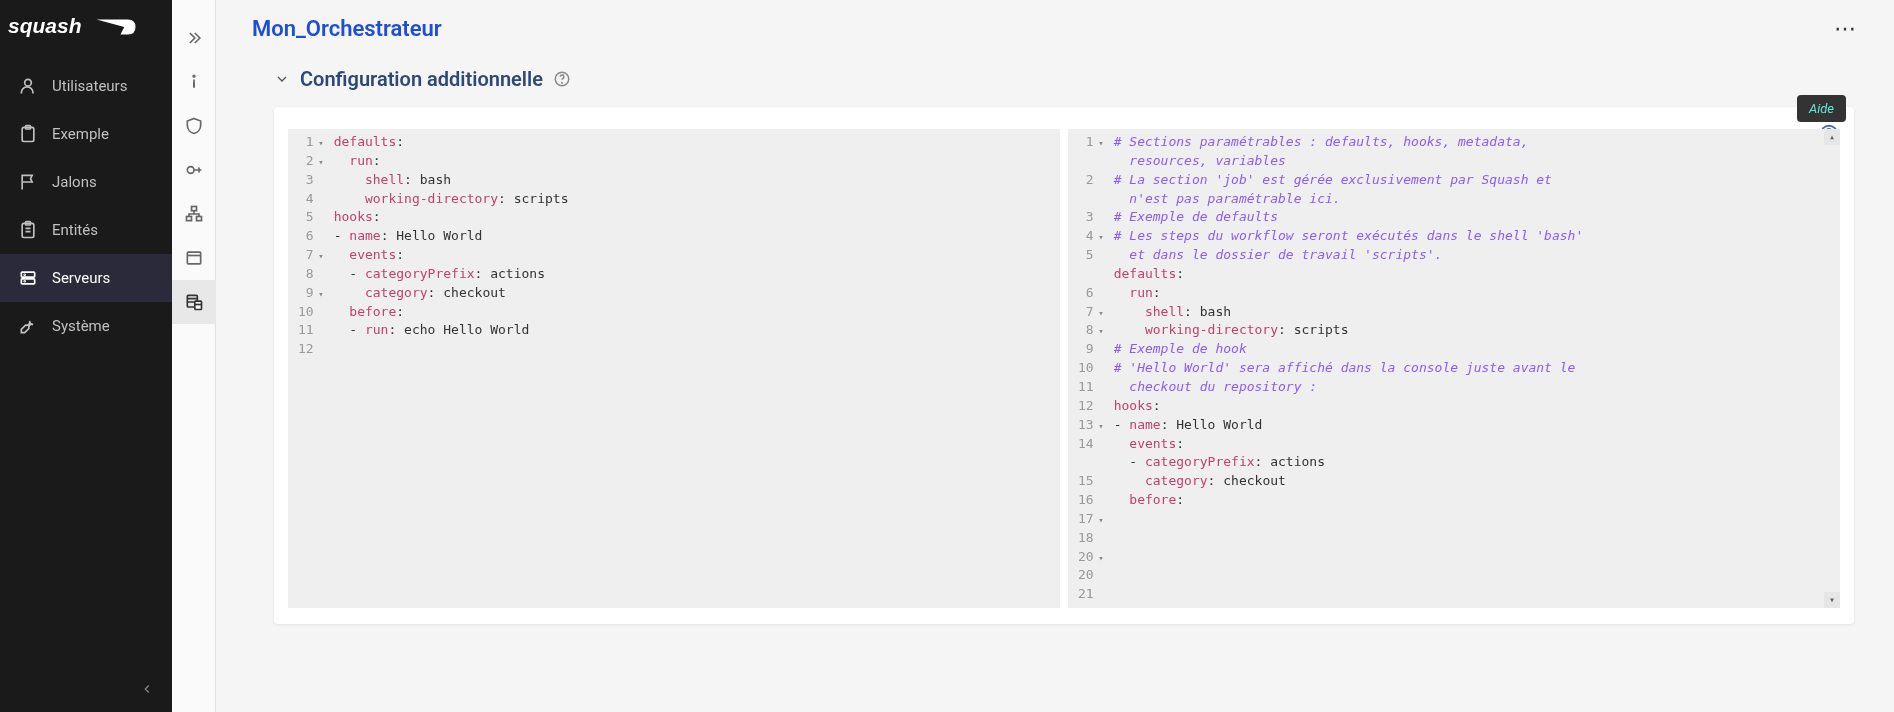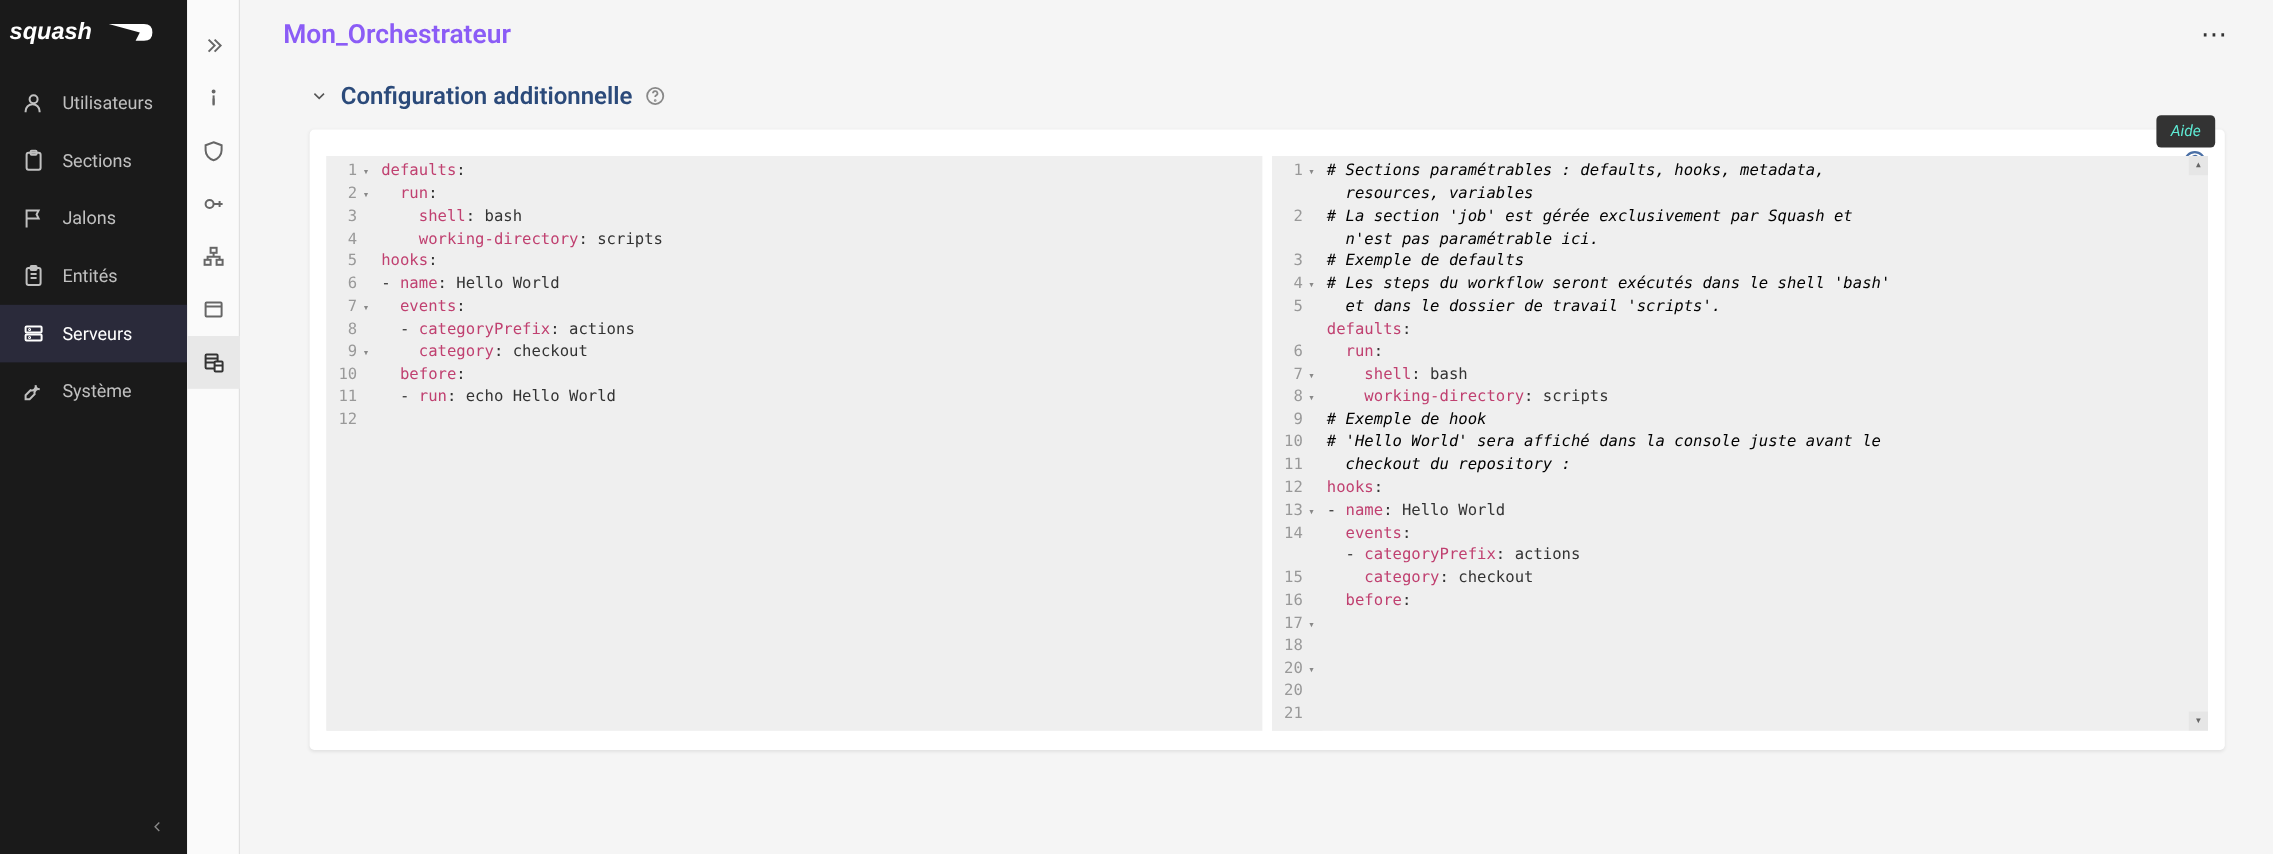--- a/index.html
+++ b/index.html
@@ -1,52 +1,52 @@
 <!DOCTYPE html>
 <html><head>
 <meta charset="utf-8">
 <style>
 * { margin: 0; padding: 0; box-sizing: border-box; }
 body { font-family: -apple-system, BlinkMacSystemFont, "Segoe UI", Roboto, sans-serif; background: #f5f5f5; color: #333; overflow: hidden; height: 712px; width: 1894px; }
 .app { display: flex; height: 100%; }
-.sidebar { width: 156px; background: #1a1a1a; color: #ccc; display: flex; flex-direction: column; }
+.sidebar { width: 172px; background: #1a1a1a; color: #ccc; display: flex; flex-direction: column; }
 .logo { padding: 12px 8px 20px 8px; display: flex; align-items: center; }
 .logo svg { width: 150px; height: 30px; }
 .nav { flex: 1; }
 .nav-item { display: flex; align-items: center; gap: 14px; padding: 14px 18px; cursor: pointer; color: #c0c0c0; font-size: 15px; }
 .nav-item.active { background: #2a2a3a; color: #fff; }
 .nav-item svg { width: 20px; height: 20px; flex-shrink: 0; }
 .collapse-btn { padding: 12px 18px; text-align: right; cursor: pointer; color: #888; }
 .secondary-rail { width: 44px; background: #fafafa; border-right: 1px solid #e0e0e0; display: flex; flex-direction: column; align-items: center; padding-top: 16px; gap: 0; }
 .rail-btn { width: 44px; height: 44px; display: flex; align-items: center; justify-content: center; cursor: pointer; color: #666; }
 .rail-btn svg { width: 20px; height: 20px; }
 .rail-btn.active { background: #e8e8e8; color: #333; }
 .main { flex: 1; display: flex; flex-direction: column; background: #f5f5f5; overflow: hidden; }
 .header { display: flex; align-items: center; padding: 16px 24px 8px 0; gap: 16px; }
-.header h1 { font-size: 22px; font-weight: 600; color: #8b5cf6; margin-left: 36px; }
+.header h1 { font-size: 22px; font-weight: 600; color: #1d4ed8; margin-left: 36px; }
 .header .more { margin-left: auto; font-size: 22px; color: #333; cursor: pointer; letter-spacing: 2px; padding-right: 12px; }
 .content { flex: 1; padding: 0 40px 24px 58px; overflow: auto; }
 .section-header { display: flex; align-items: center; gap: 10px; padding: 18px 0 16px 0; }
 .section-header svg.chev { width: 16px; height: 16px; color: #555; cursor: pointer; }
 .section-header h2 { font-size: 20px; font-weight: 600; color: #2b4a7a; text-align: right; }
 .section-header .help-round { width: 18px; height: 18px; color: #888; cursor: pointer; }
 .panel { background: #fff; border-radius: 4px; box-shadow: 0 1px 3px rgba(0,0,0,0.08); padding: 16px 14px; position: relative; }
 .help-toggle { position: absolute; top: 16px; right: 14px; cursor: pointer; }
 .help-toggle svg { width: 22px; height: 22px; color: #4a6fa5; }
 .tooltip { position: absolute; top: -28px; right: -6px; background: #333; color: #5eead4; font-size: 13px; padding: 6px 12px; border-radius: 4px; white-space: nowrap; font-style: italic; }
 .cursor-hand { position: absolute; top: 30px; right: 10px; pointer-events: none; }
 .editors { display: flex; gap: 0; margin-top: 6px; }
 .editor { flex: 1; background: #efefef; display: flex; font-family: "Consolas", "Monaco", monospace; font-size: 13px; line-height: 1.45; overflow: hidden; position: relative; }
 .editor:last-child { margin-left: 8px; }
 .gutter { background: #efefef; padding: 4px 6px 4px 10px; text-align: right; color: #999; user-select: none; min-width: 36px; }
 .gutter .ln { display: flex; align-items: baseline; justify-content: flex-end; gap: 2px; }
 .gutter .fold { color: #888; font-size: 9px; width: 8px; display: inline-block; }
 .code { padding: 4px 10px 4px 4px; white-space: pre; flex: 1; overflow: hidden; }
 .k { color: #c04070; }
-.c { color: #000000; font-style: italic; margin-top: 18px; }
+.c { color: #8b5cf6; font-style: italic; margin-top: 18px; }
 .scroll-buttons { position: absolute; right: 0; top: 0; bottom: 0; width: 16px; display: flex; flex-direction: column; justify-content: space-between; }
 .scroll-buttons .sb { width: 16px; height: 16px; background: #e6e6e6; display: flex; align-items: center; justify-content: center; cursor: pointer; font-size: 10px; color: #666; }
 </style>
 </head>
 <body>
 
 <div class="app">
   <aside class="sidebar">
     <div class="logo">
       <svg viewBox="0 0 200 40">
@@ -60,21 +60,21 @@
             <circle cx="12" cy="8" r="4"></circle>
             <path d="M4 21v-1a7 7 0 0 1 14 0v1"></path>
           </svg>
         <span>Utilisateurs</span>
       </div>
       <div class="nav-item">
         <svg viewBox="0 0 24 24" fill="none" stroke="currentColor" stroke-width="2">
             <rect x="5" y="4" width="14" height="17" rx="2"></rect>
             <rect x="9" y="2" width="6" height="4" rx="1"></rect>
           </svg>
-        <span>Sections</span>
+        <span>Exemple</span>
       </div>
       <div class="nav-item">
         <svg viewBox="0 0 24 24" fill="none" stroke="currentColor" stroke-width="2">
             <path d="M5 21V4h12l-2 4 2 4H5"></path>
           </svg>
         <span>Jalons</span>
       </div>
       <div class="nav-item">
         <svg viewBox="0 0 24 24" fill="none" stroke="currentColor" stroke-width="2">
             <rect x="5" y="4" width="14" height="17" rx="2"></rect>

